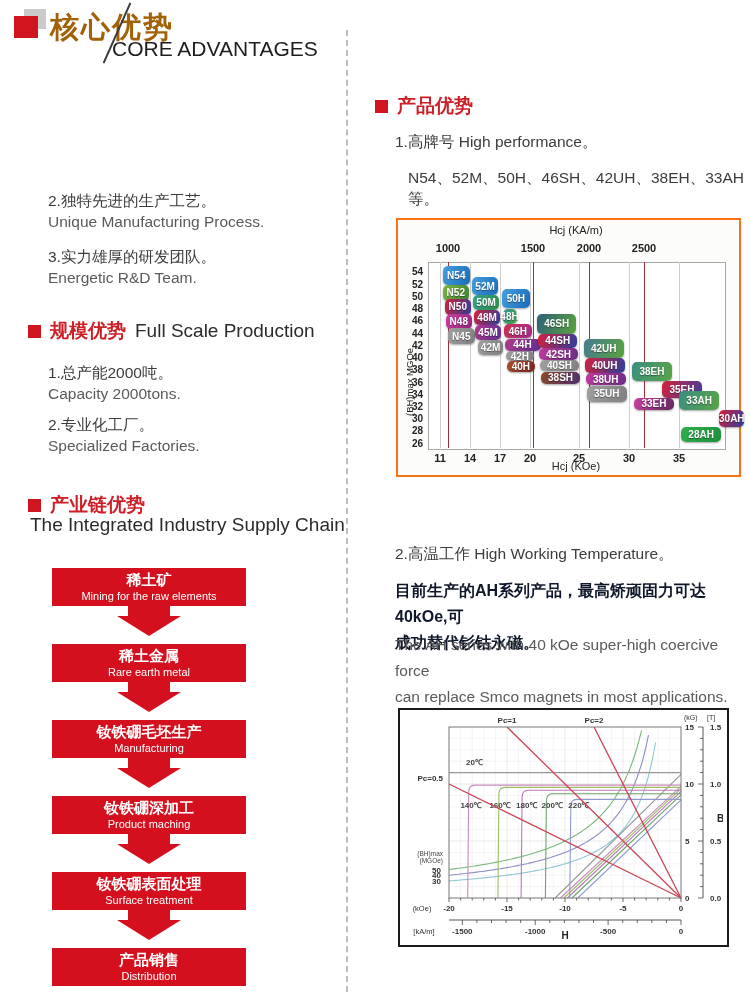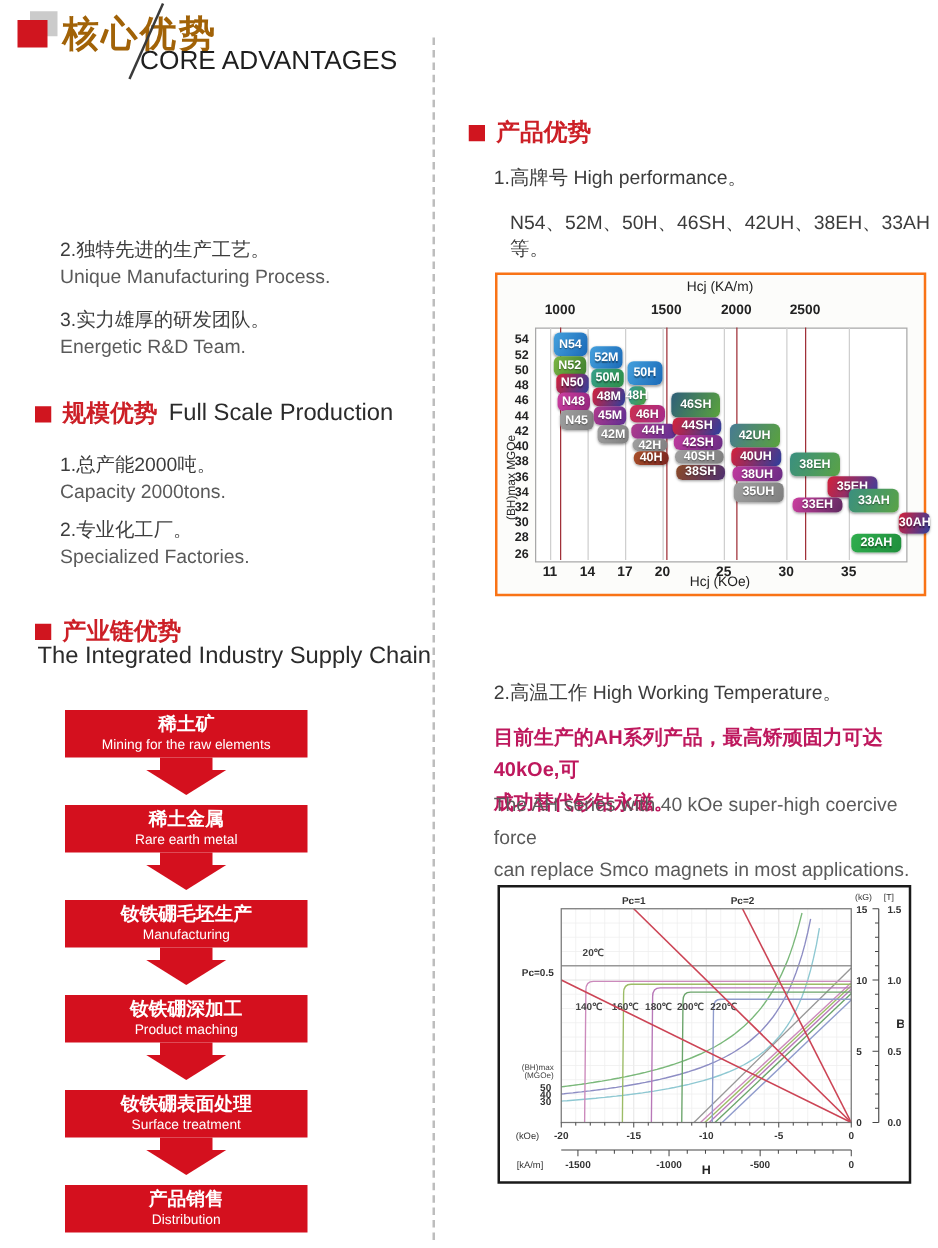--- a/index.html
+++ b/index.html
@@ -22,21 +22,21 @@
   .item .cn{font-size:15.5px;color:#3c3c3c;line-height:21px;}
   .item .en{font-size:15.5px;color:#5a5a5a;line-height:21px;}
   
   .flow-box{width:194px;height:38px;background:#d4101e;color:#fff;text-align:center;}
   .flow-box .fcn{font-size:15px;font-weight:bold;line-height:20px;padding-top:2px;}
   .flow-box .fen{font-size:11px;line-height:13px;}
   .flow-stem{width:42px;height:12px;background:#d4101e;}
   .flow-tri{width:0;height:0;border-left:32px solid transparent;border-right:32px solid transparent;border-top:20px solid #d4101e;}
   
   .body-line{font-size:15.5px;color:#3c3c3c;}
-  .para-cn{font-size:16px;font-weight:bold;color:#be185d;line-height:26px;}
+  .para-cn{font-size:16px;font-weight:bold;color:#0f172a;line-height:26px;}
   .para-en{font-size:15.5px;color:#5a5a5a;line-height:26px;}
   
   #chart1{left:396px;top:218px;width:341px;height:255px;border:2px solid #f97316;background:#fcfcfa;}
   #chart1 .plot{position:absolute;left:30px;top:42px;width:296px;height:186px;border:1px solid #a8a8a8;background:#fff;}
   .c1-grid{position:absolute;top:0;width:1px;height:100%;background:#cfcfcf;}
   .c1-red{position:absolute;top:0;width:1px;height:100%;background:#a03038;}
   .c1-toplab{position:absolute;font-size:11px;font-weight:bold;color:#222;transform:translateX(-50%);}
   .c1-ylab{position:absolute;font-size:10px;font-weight:bold;color:#222;width:22px;text-align:right;}
   .c1-xlab{position:absolute;font-size:11px;font-weight:bold;color:#222;transform:translateX(-50%);}
   .gblock{position:absolute;display:flex;align-items:center;justify-content:center;

